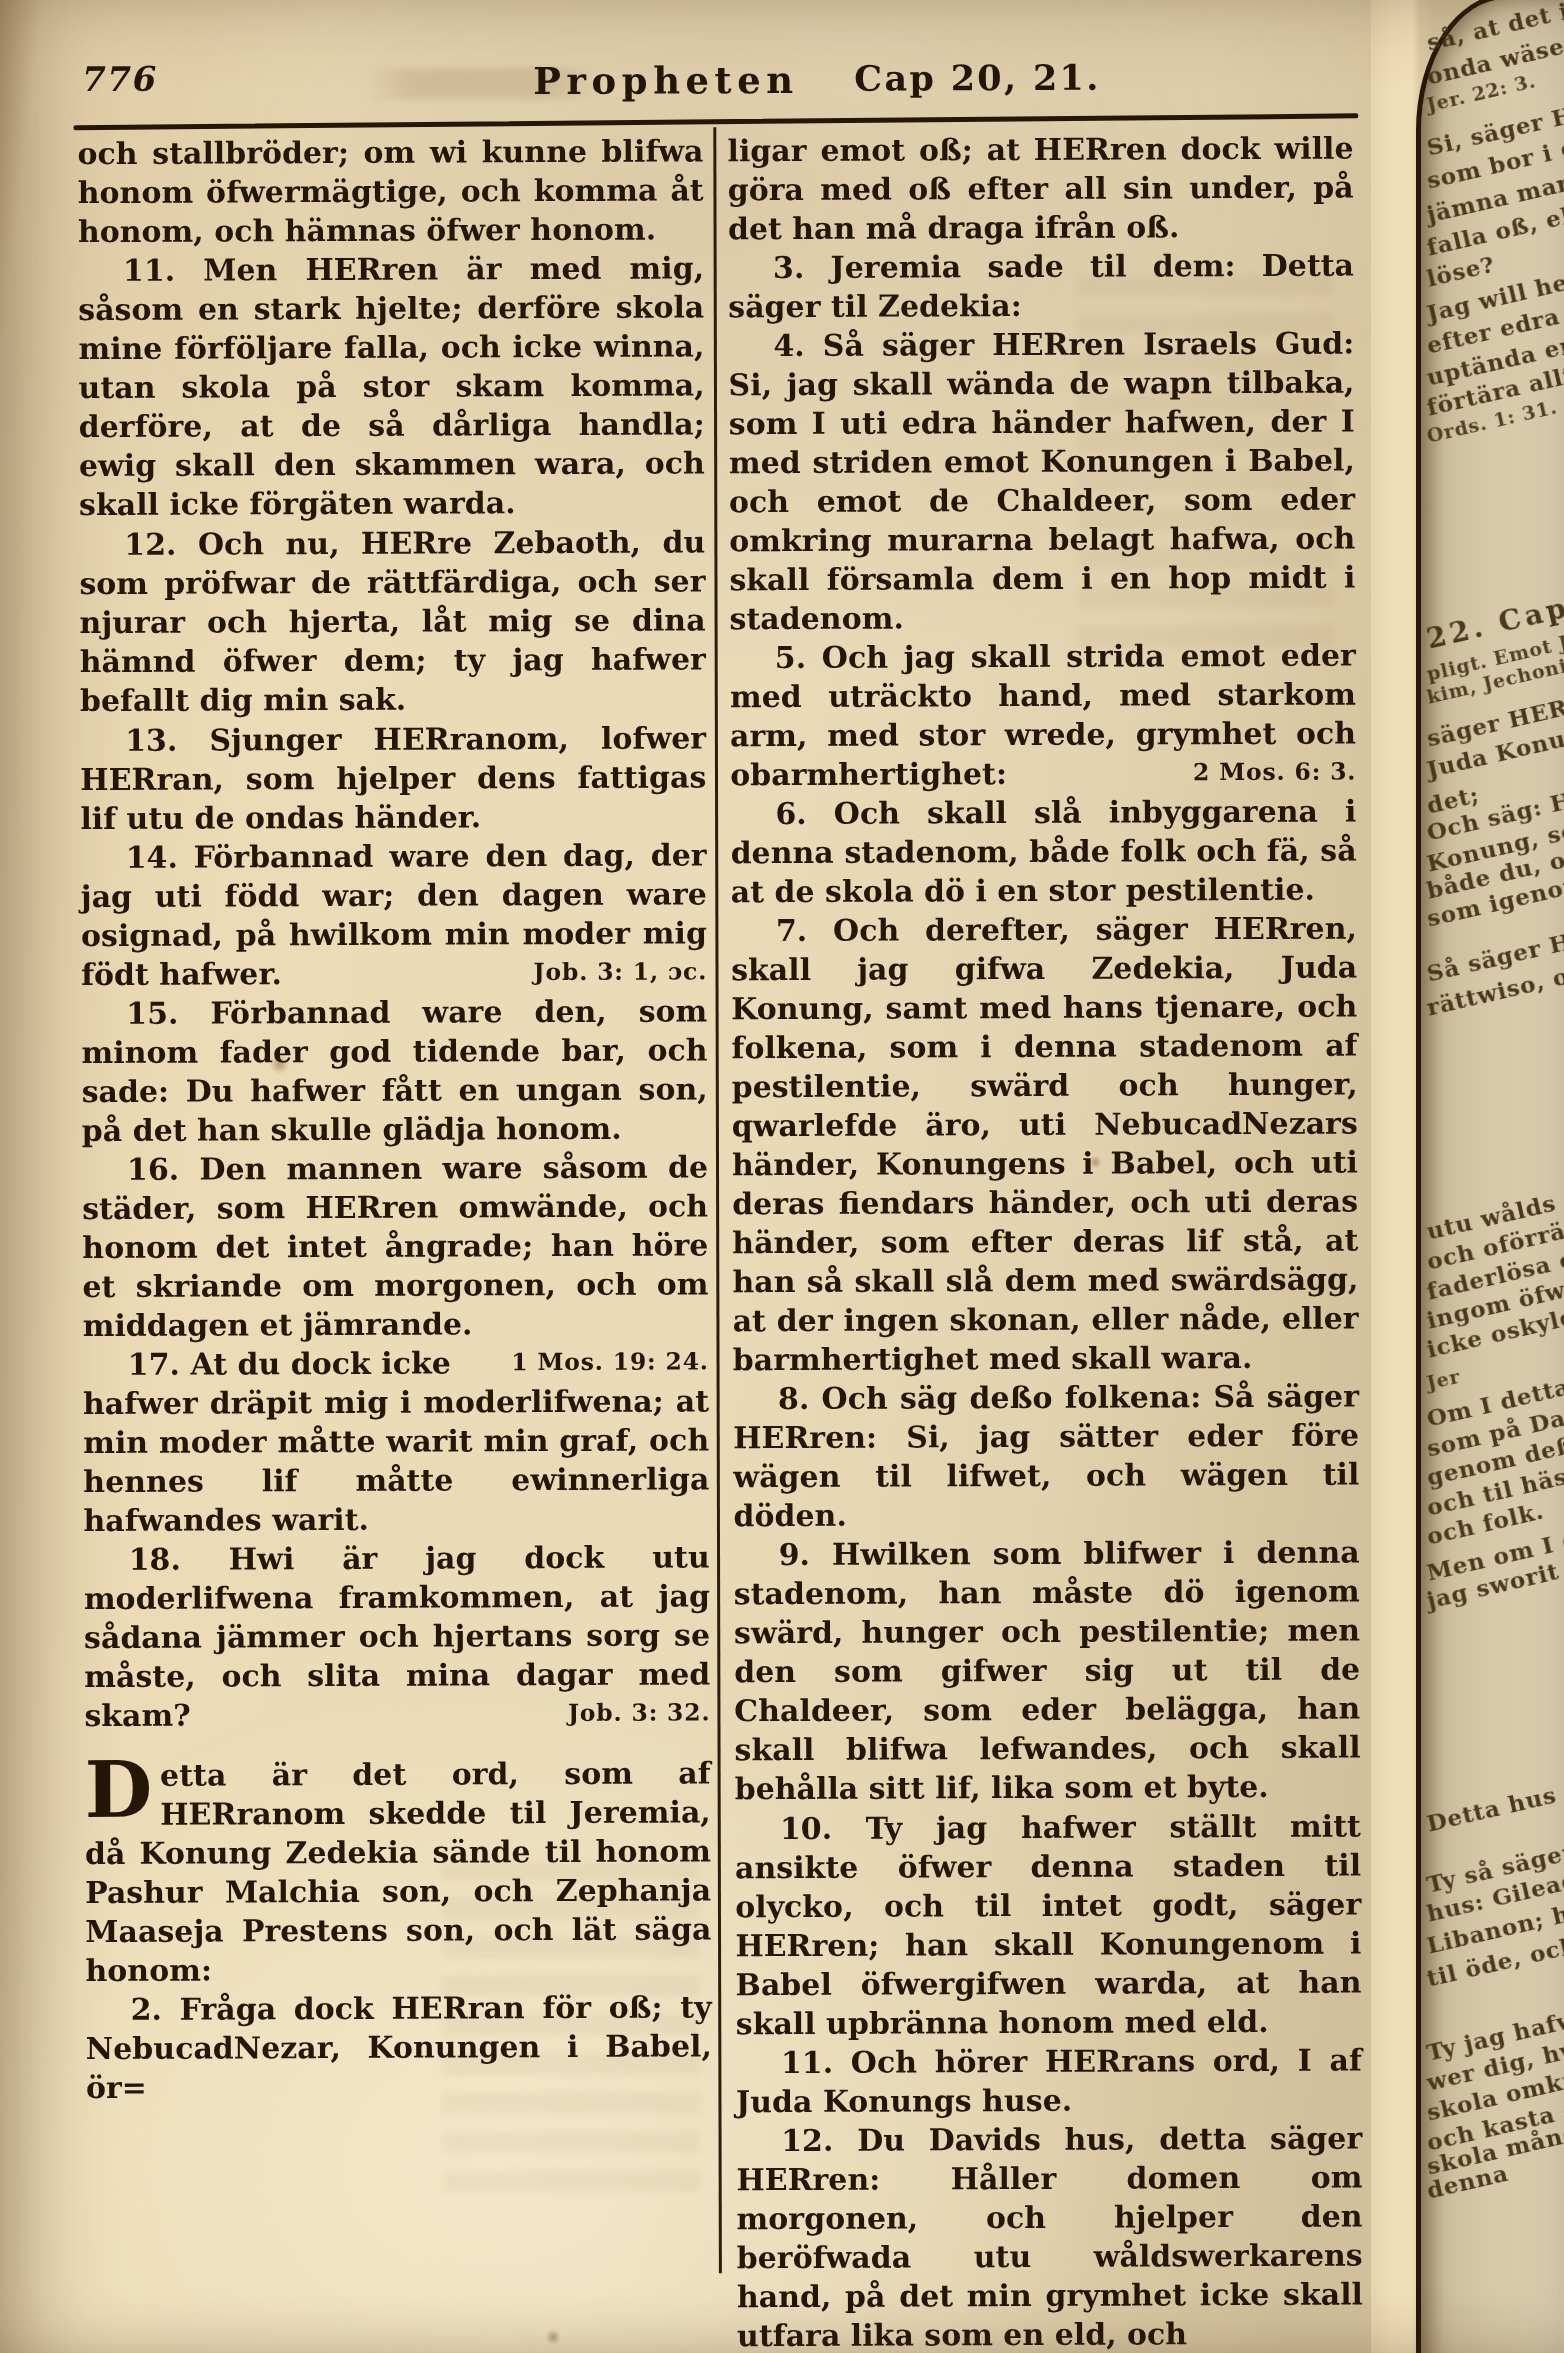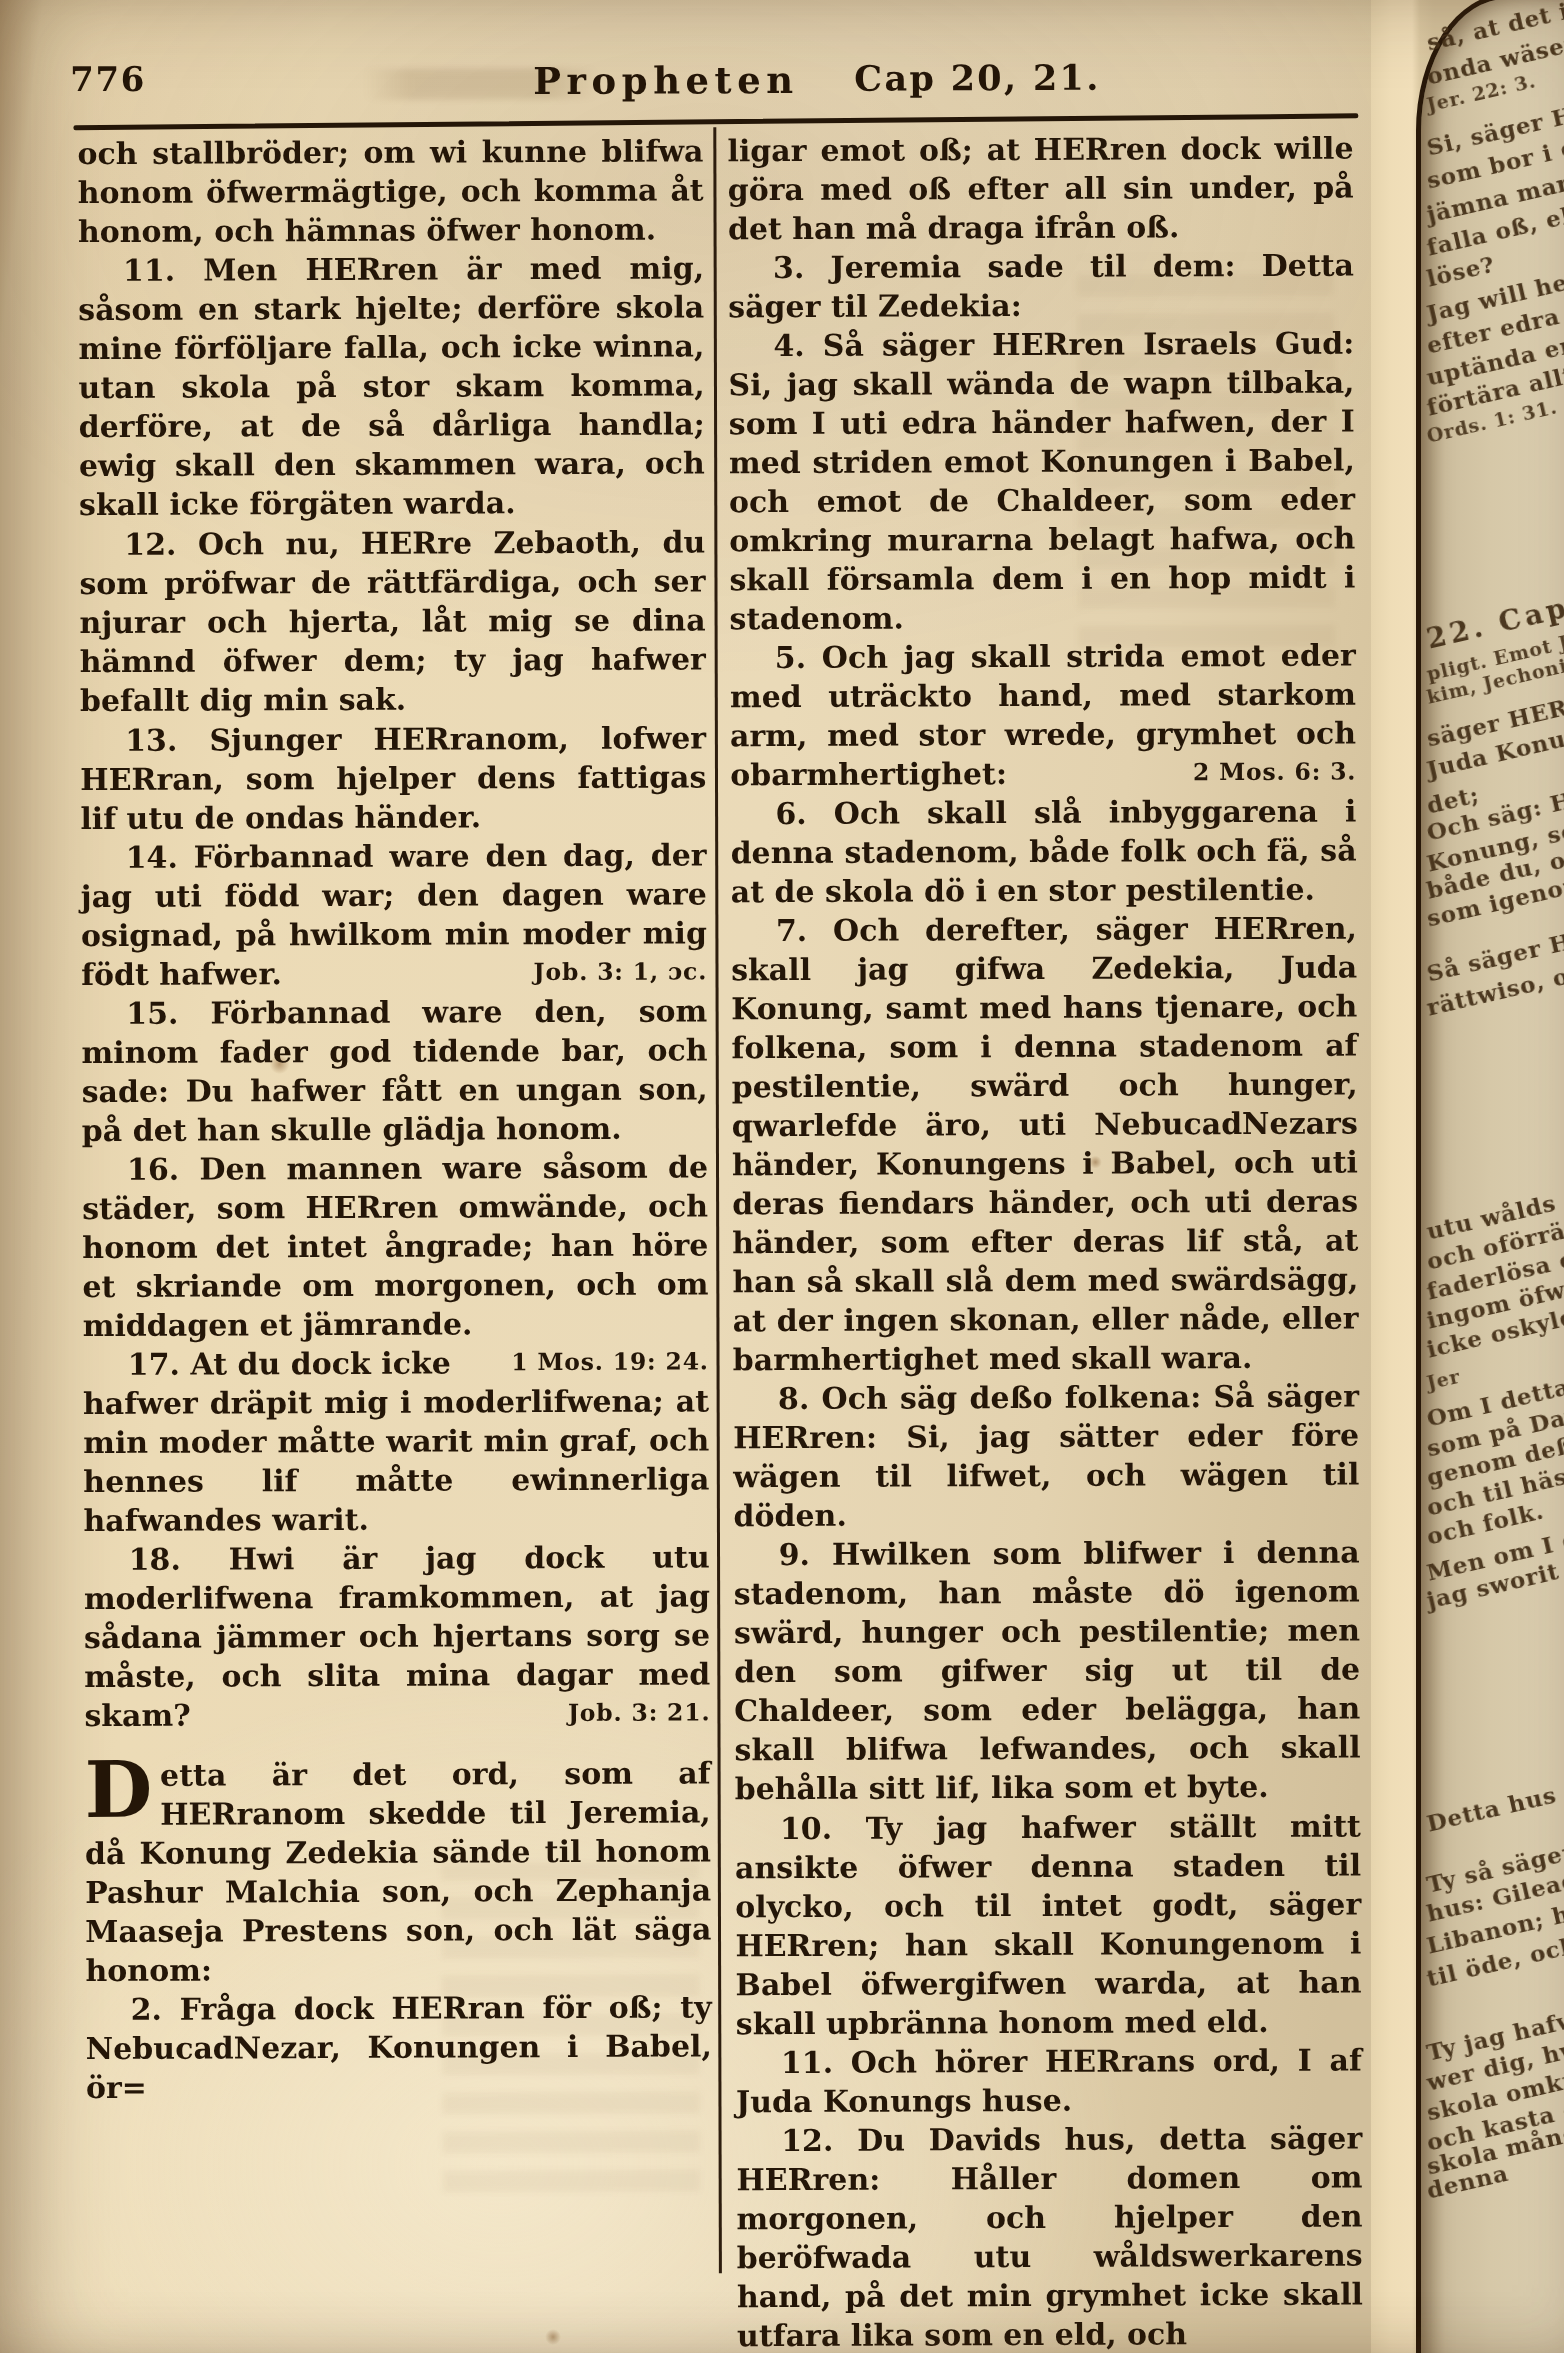--- a/index.html
+++ b/index.html
@@ -11,21 +11,21 @@
       radial-gradient(1174px 704px at 45% 8%, rgba(90,60,30,.10), rgba(90,60,30,0) 70%),
       linear-gradient(97deg,#c3ab83 0px,#e2cfa8 43px,#ecdbb6 329px,#eadab8 861px,#e3d2af 1213px,#d9c7a2 1408px,#d2c09c 1565px);
     color:var(--ink);
   }
   :root{--ink:#241608;}
   .vignette{position:absolute;inset:0;pointer-events:none;
     box-shadow:inset 47px 15.6px 94px -31px rgba(80,52,24,.45), inset -7.8px -23.5px 70px -39px rgba(80,52,24,.35);}
   .tilt{position:absolute;inset:0;transform:rotate(-0.25deg);}
 
   
-  .page-number{position:absolute;left:75px;top:56px;font-size:34px;font-weight:700;letter-spacing:1.6px;}
+  .page-number{position:absolute;left:87px;top:56px;font-size:34px;font-weight:700;letter-spacing:1.6px;font-style:italic;}
   .header-title{position:absolute;left:538px;top:58px;font-size:37px;font-weight:700;letter-spacing:5.5px;}
   .header-chapter{position:absolute;left:859px;top:58px;font-size:35px;font-weight:700;letter-spacing:2.3px;}
   .header-rule{position:absolute;left:78px;top:119px;width:1285px;height:4.7px;background:var(--ink);
     transform:rotate(-0.28deg);border-radius:2.3px;}
   .ghost-header{position:absolute;left:368px;top:67px;width:235px;height:31px;opacity:.14;filter:blur(3.1px);
     background:linear-gradient(90deg,transparent,#6b4a26 20%,#6b4a26 80%,transparent);}
 
   
   .column{position:absolute;top:131px;width:626px;font-size:30px;line-height:39px;
     font-weight:700;text-align:justify;color:var(--ink);}
@@ -94,21 +94,21 @@
       <p class="ref"></p>
       <p class="body indent"><span>12. Och nu, HERre Zebaoth, du som pröfwar de rättfärdiga, och ser njurar och hjerta, låt mig se dina hämnd öfwer dem; ty jag hafwer befallt dig min sak.</span></p>
       <p class="ref"></p>
       <p class="body indent"><span>13. Sjunger HERranom, lofwer HERran, som hjelper dens fattigas lif utu de ondas händer.</span></p>
       <p class="body indent"><span>14. Förbannad ware den dag, der jag uti född war; den dagen ware osignad, på hwilkom min moder mig födt hafwer.</span><span class="vref">Job. 3: 1, ɔc.</span></p>
       <p class="body indent"><span>15. Förbannad ware den, som minom fader god tidende bar, och sade: Du hafwer fått en ungan son, på det han skulle glädja honom.</span></p>
       <p class="body indent"><span>16. Den mannen ware såsom de städer, som HERren omwände, och honom det intet ångrade; han höre et skriande om morgonen, och om middagen et jämrande.</span><span class="vref">1 Mos. 19: 24.</span></p>
       <p class="ref"></p>
       <p class="ref"></p>
       <p class="body indent"><span>17. At du dock icke hafwer dräpit mig i moderlifwena; at min moder måtte warit min graf, och hennes lif måtte ewinnerliga hafwandes warit.</span></p>
-      <p class="body indent"><span>18. Hwi är jag dock utu moderlifwena framkommen, at jag sådana jämmer och hjertans sorg se måste, och slita mina dagar med skam?</span><span class="vref">Job. 3: 21.</span></p>
+      <p class="body indent"><span>18. Hwi är jag dock utu moderlifwena framkommen, at jag sådana jämmer och hjertans sorg se måste, och slita mina dagar med skam?</span><span class="vref">Job. 3: 32.</span></p>
       <h2 class="chap"></h2>
       <p class="summary"></p>
       <p class="body noindent"><span class="dropcap">D</span><span>etta är det ord, som af HERranom skedde til Jeremia, då Konung Zedekia sände til honom Pashur Malchia son, och Zephanja Maaseja Prestens son, och lät säga honom:</span></p>
       <p class="body indent"><span>2. Fråga dock HERran för oß; ty NebucadNezar, Konungen i Babel, ör=</span></p>
     </div>
 
   <div class="column column-right">
 
   <p class="body noindent"><span>ligar emot oß; at HERren dock wille göra med oß efter all sin under, på det han må draga ifrån oß.</span></p>
       <p class="body indent"><span>3. Jeremia sade til dem: Detta säger til Zedekia:</span></p>

